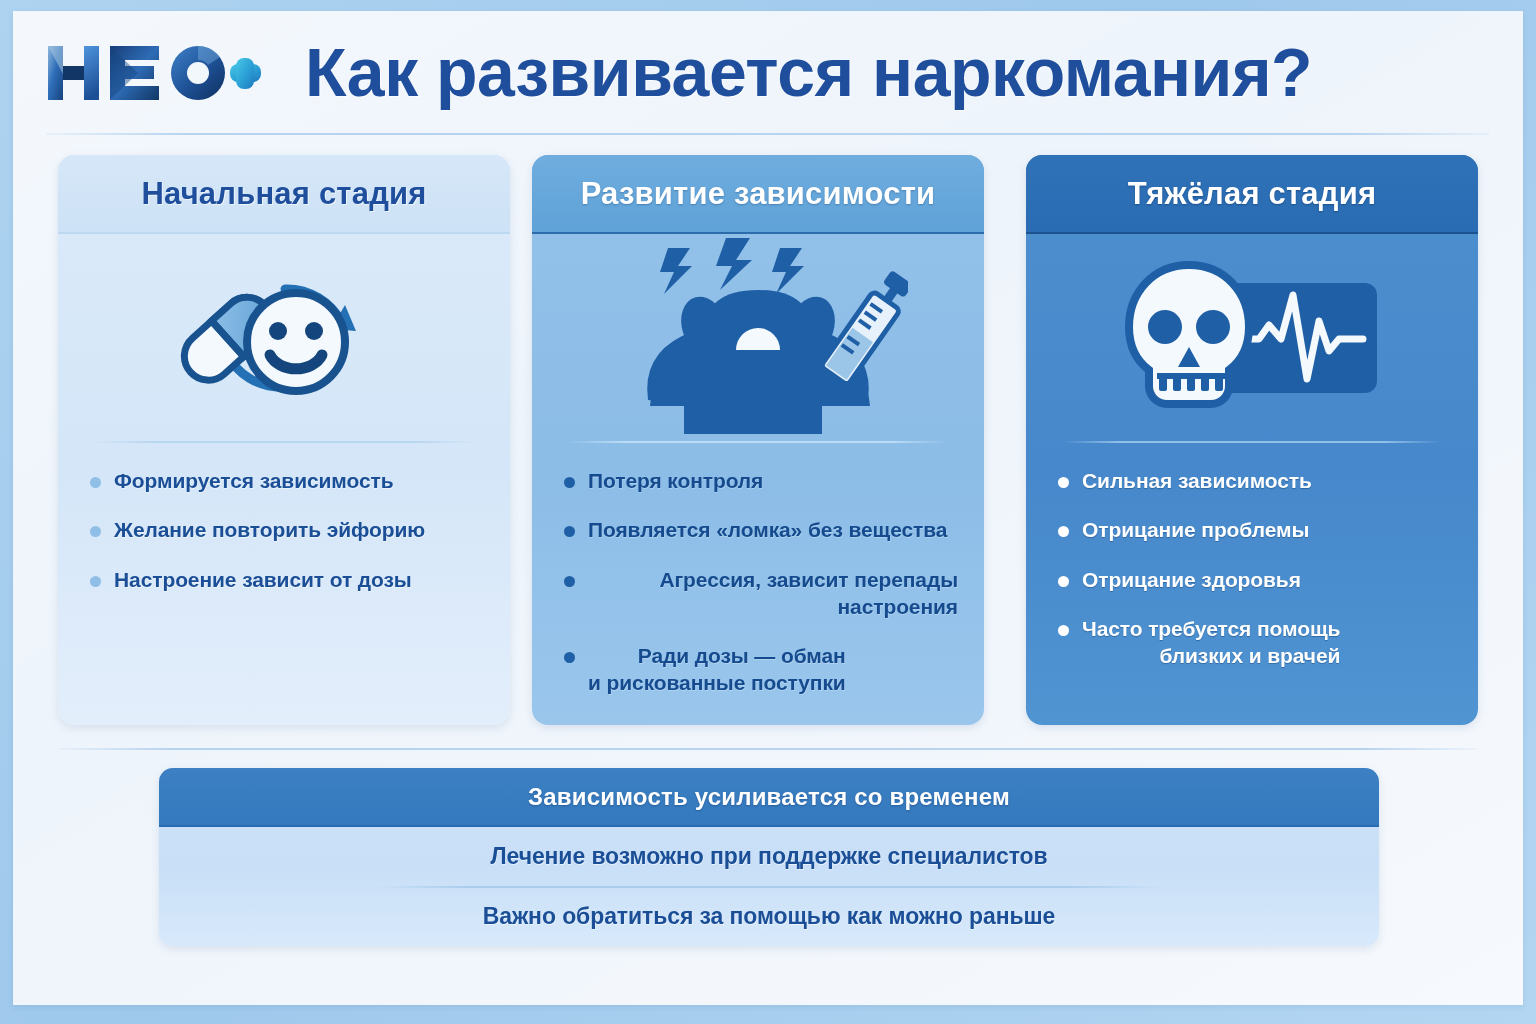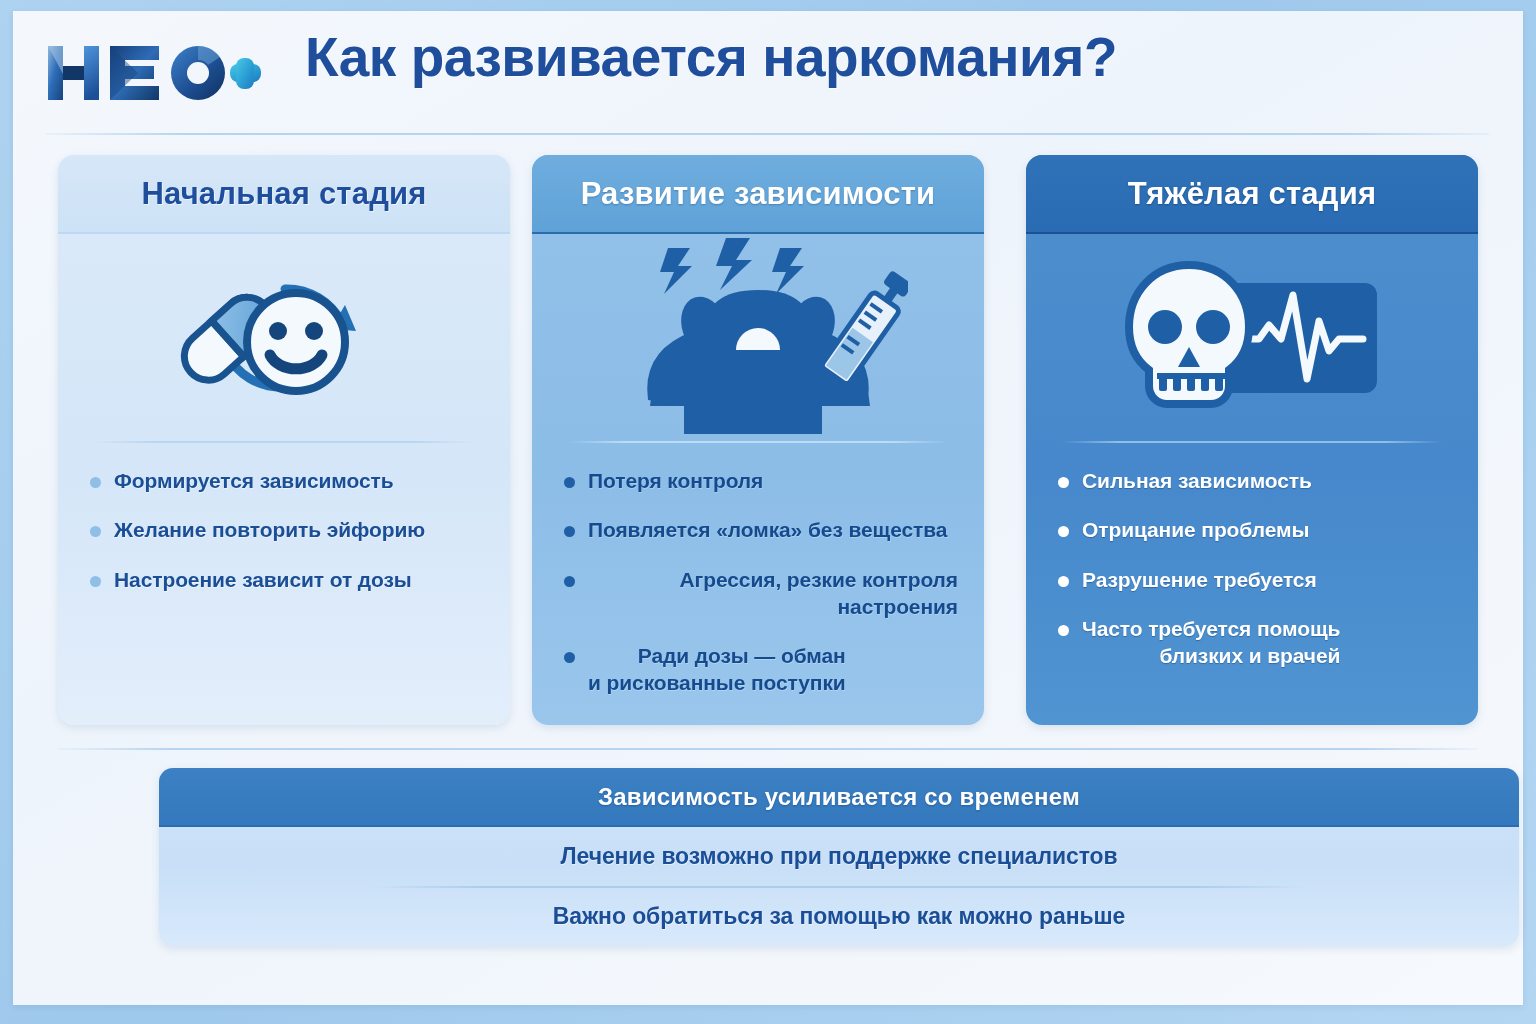--- a/index.html
+++ b/index.html
@@ -46,22 +46,22 @@
     top: 31px;
     height: 62px;
     display: flex;
     align-items: center;
   }
   .logo svg { display: block; }
 
   .page-title {
     position: absolute;
     left: 292px;
-    top: 15px;
-    font-size: 55px;
+    top: 30px;
+    font-size: 68px;
     font-weight: 700;
     letter-spacing: -0.5px;
     color: #1f4e9c;
     text-shadow: 1px 1px 0 rgba(255,255,255,.7);
     white-space: nowrap;
     line-height: 62px;
   }
 
   .header-rule {
     position: absolute;
@@ -188,21 +188,21 @@
     width: 1420px;
     height: 2px;
     background: linear-gradient(90deg, rgba(170,205,237,.1) 0%, #b6d3ef 8%, #b6d3ef 92%, rgba(170,205,237,.1) 100%);
   }
 
   
   .footer {
     position: absolute;
     left: 146px;
     top: 757px;
-    width: 1360px;
+    width: 1220px;
     height: 178px;
     border-radius: 14px;
     overflow: hidden;
     box-shadow: 0 3px 8px rgba(45,85,140,.13);
     background: linear-gradient(180deg,#cfe3f9 0%, #c8dff7 55%, #d8e9fb 100%);
     display: flex;
     flex-direction: column;
   }
   .footer-head {
     flex: 0 0 57px;
@@ -401,21 +401,21 @@
           <li class="bullet">
             <span class="bullet-dot"></span>
             <span class="bullet-text">Потеря контроля</span>
           </li>
           <li class="bullet">
             <span class="bullet-dot"></span>
             <span class="bullet-text">Появляется «ломка» без вещества</span>
           </li>
           <li class="bullet">
             <span class="bullet-dot"></span>
-            <span class="bullet-text">Агрессия, резкие контроля настроения</span>
+            <span class="bullet-text">Агрессия, зависит перепады настроения</span>
           </li>
           <li class="bullet">
             <span class="bullet-dot"></span>
             <span class="bullet-text" style="white-space:pre-line">Ради дозы — обман
 и рискованные поступки</span>
           </li>
         </ul>
       </div>
 
       <div class="card c3">
@@ -449,21 +449,21 @@
           <li class="bullet">
             <span class="bullet-dot"></span>
             <span class="bullet-text">Сильная зависимость</span>
           </li>
           <li class="bullet">
             <span class="bullet-dot"></span>
             <span class="bullet-text">Отрицание проблемы</span>
           </li>
           <li class="bullet">
             <span class="bullet-dot"></span>
-            <span class="bullet-text">Разрушение требуется</span>
+            <span class="bullet-text">Отрицание здоровья</span>
           </li>
           <li class="bullet">
             <span class="bullet-dot"></span>
             <span class="bullet-text" style="white-space:pre-line">Часто требуется помощь
 близких и врачей</span>
           </li>
         </ul>
       </div>
 
     </div>

